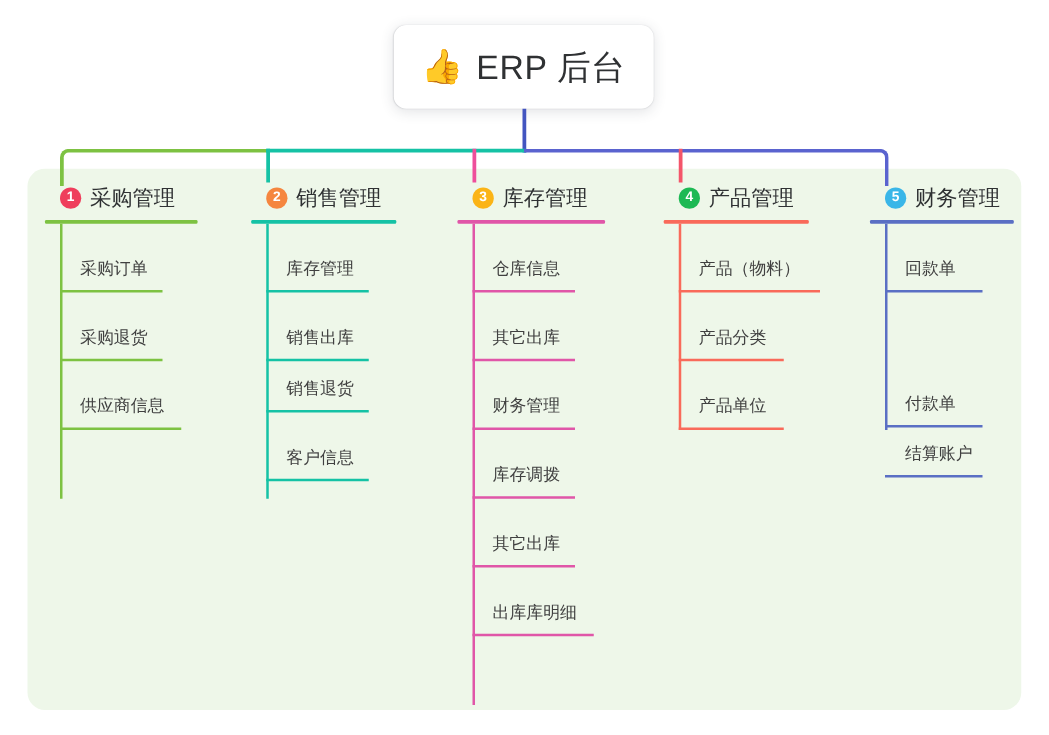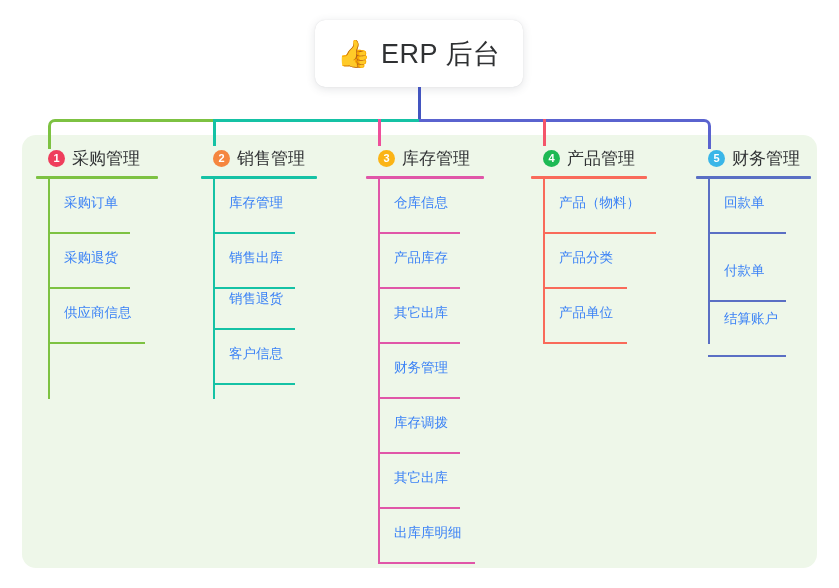--- a/index.html
+++ b/index.html
@@ -112,23 +112,23 @@
   }
   .item {
     position: relative;
     box-sizing: border-box;
     padding-left: 28px;
     display: flex;
     align-items: flex-end;
   }
   .item-label {
     font-size: 13.5px;
-    color: #3b82f6;
+    color: #404040;
     white-space: nowrap;
-    padding-bottom: 22px;
+    padding-bottom: 10px;
   }
   .item-rule {
     position: absolute;
     left: 12px;
     bottom: 0;
     height: 1.6px;
   }
 </style>
 </head>
 <body>
@@ -207,24 +207,20 @@
           <span class="col-title">库存管理</span>
         </div>
         <div class="header-rule" style="width: 118px; background: rgb(224, 86, 168);"></div>
         <div class="items" style="height: 385px;">
           <div class="spine" style="height: 385px; background: rgb(224, 86, 168);"></div>
           <div class="item" style="height: 55px;">
             <span class="item-label">仓库信息</span>
             <div class="item-rule" style="width: 82px; background: rgb(224, 86, 168);"></div>
           </div>
           <div class="item" style="height: 55px;">
-            <span class="item-label">产品库存</span>
-            <div class="item-rule" style="width: 82px; background: rgb(224, 86, 168);"></div>
-          </div>
-          <div class="item" style="height: 55px;">
             <span class="item-label">其它出库</span>
             <div class="item-rule" style="width: 82px; background: rgb(224, 86, 168);"></div>
           </div>
           <div class="item" style="height: 55px;">
             <span class="item-label">财务管理</span>
             <div class="item-rule" style="width: 82px; background: rgb(224, 86, 168);"></div>
           </div>
           <div class="item" style="height: 55px;">
             <span class="item-label">库存调拨</span>
             <div class="item-rule" style="width: 82px; background: rgb(224, 86, 168);"></div>
@@ -266,25 +262,25 @@
           <span class="badge" style="background: rgb(58, 182, 232);">5</span>
           <span class="col-title">财务管理</span>
         </div>
         <div class="header-rule" style="width: 115px; background: rgb(90, 111, 196);"></div>
         <div class="items" style="height: 165px;">
           <div class="spine" style="height: 165px; background: rgb(90, 111, 196);"></div>
           <div class="item" style="height: 55px;">
             <span class="item-label">回款单</span>
             <div class="item-rule" style="width: 78px; background: rgb(90, 111, 196);"></div>
           </div>
-          <div class="item" style="height: 68px;">
+          <div class="item" style="height: 68px; margin-top: 40px;">
             <span class="item-label">付款单</span>
             <div class="item-rule" style="width: 78px; background: rgb(90, 111, 196);"></div>
           </div>
-          <div class="item" style="height: 55px; align-items: center;">
+          <div class="item" style="height: 40px;">
             <span class="item-label">结算账户</span>
             <div class="item-rule" style="width: 78px; background: rgb(90, 111, 196);"></div>
           </div>
         </div>
       </div>
     </div>
 
 </div>
 
 </body></html>

